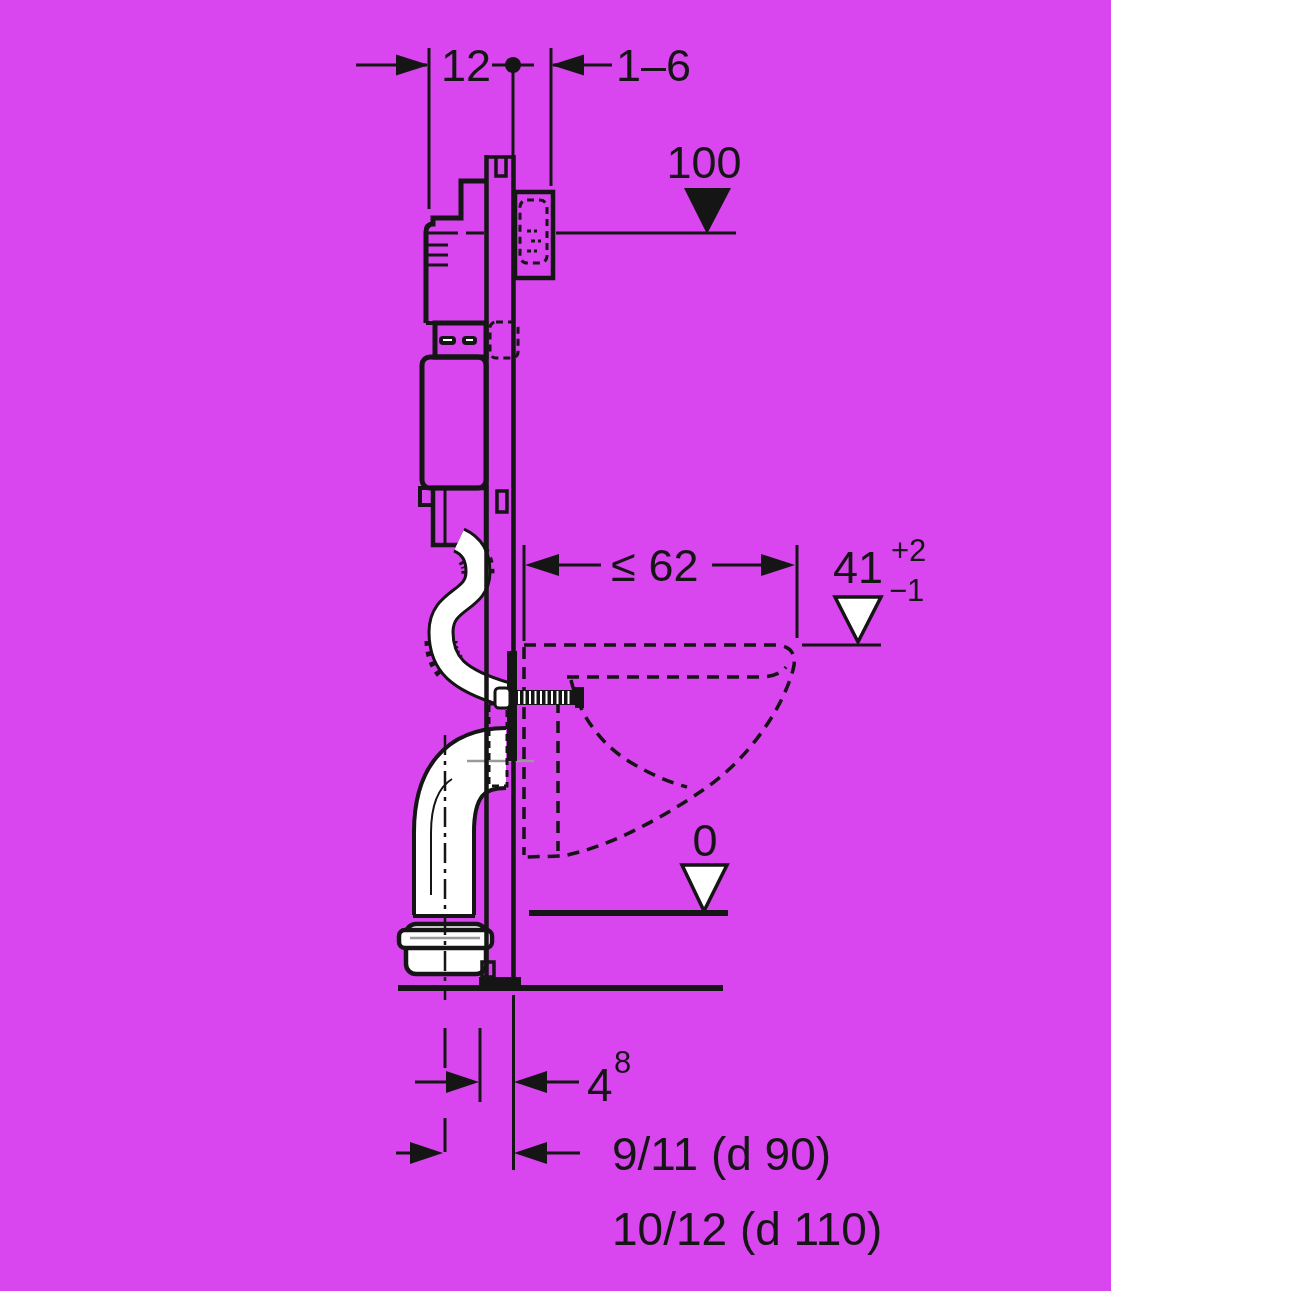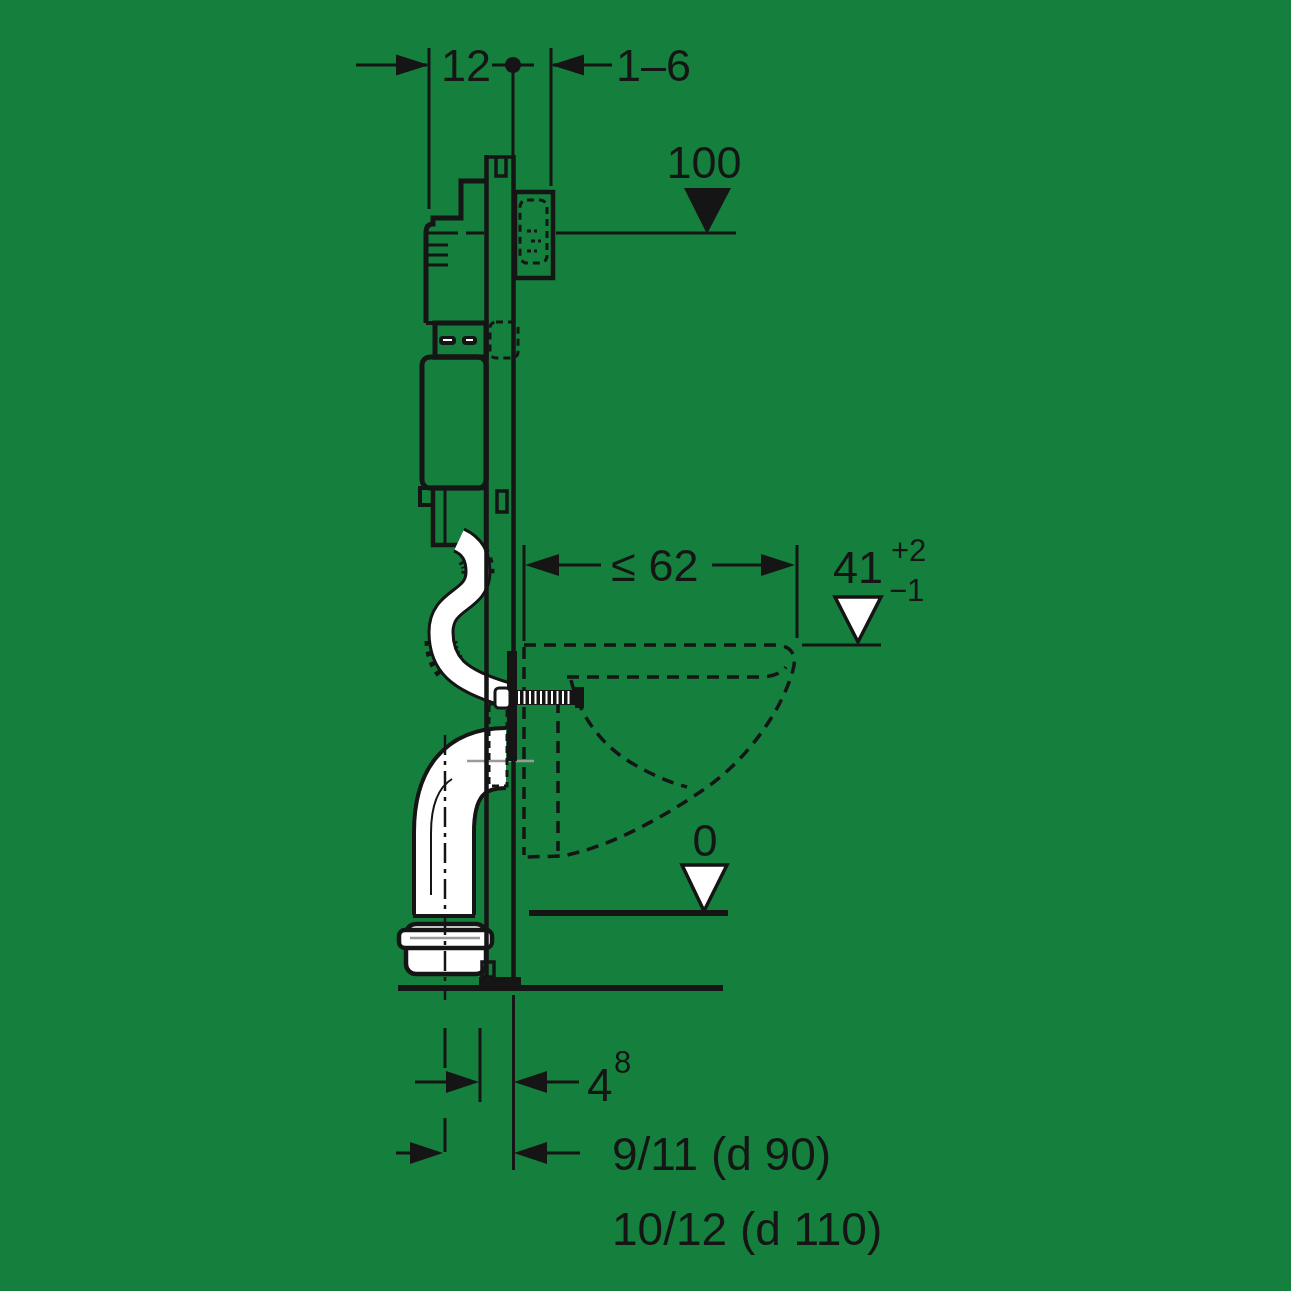--- a/index.html
+++ b/index.html
@@ -1,16 +1,16 @@
 <!DOCTYPE html>
 <html><head>
 <meta charset="utf-8">
 <style>
   html,body{margin:0;padding:0;background:#fff;}
-  .stage{width:1291px;height:1291px;background:#15803d;position:relative;font-family:"Liberation Sans",sans-serif;}
+  .stage{width:1111px;height:1291px;background:#d946ef;position:relative;font-family:"Liberation Sans",sans-serif;}
   svg text{font-family:"Liberation Sans","DejaVu Sans",sans-serif;fill:#151515;}
   .dimtext{font-size:45px;}
   .suptext{font-size:31px;}
   .bigtext{font-size:46px;}
 </style>
 </head>
 <body>
 
 <div class="stage">
 <svg width="1291" height="1291" viewBox="0 0 1291 1291">

